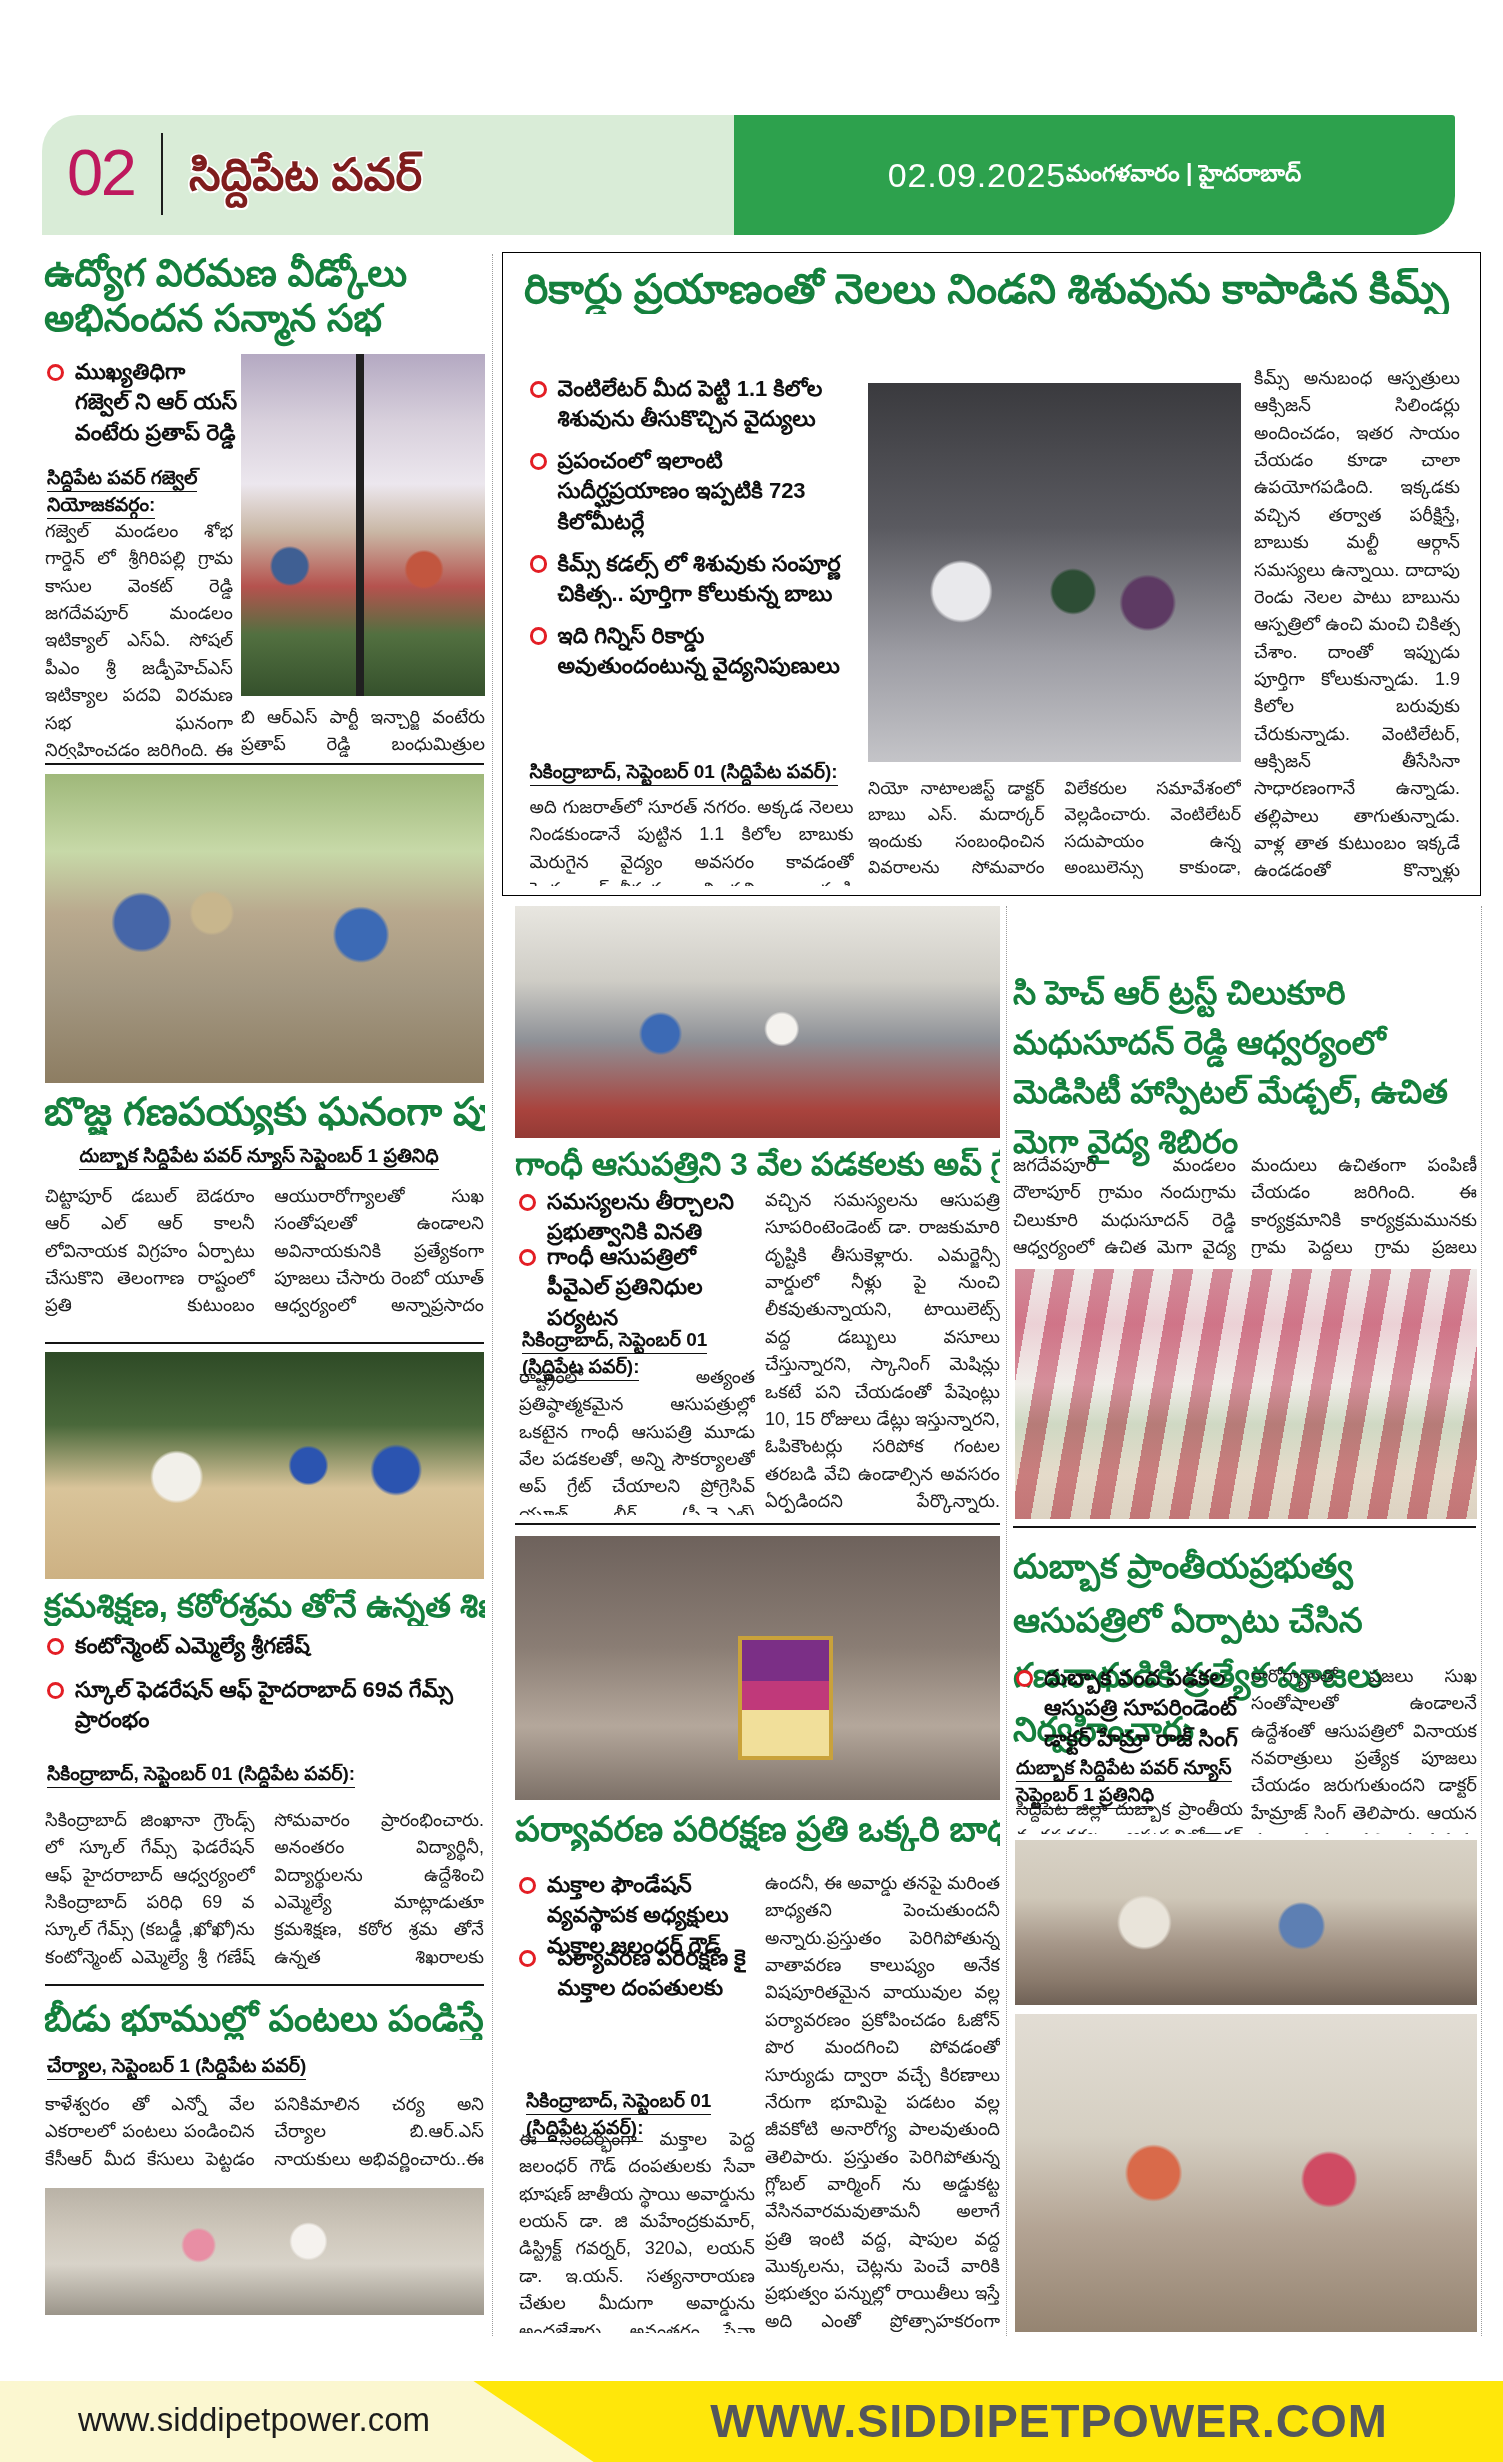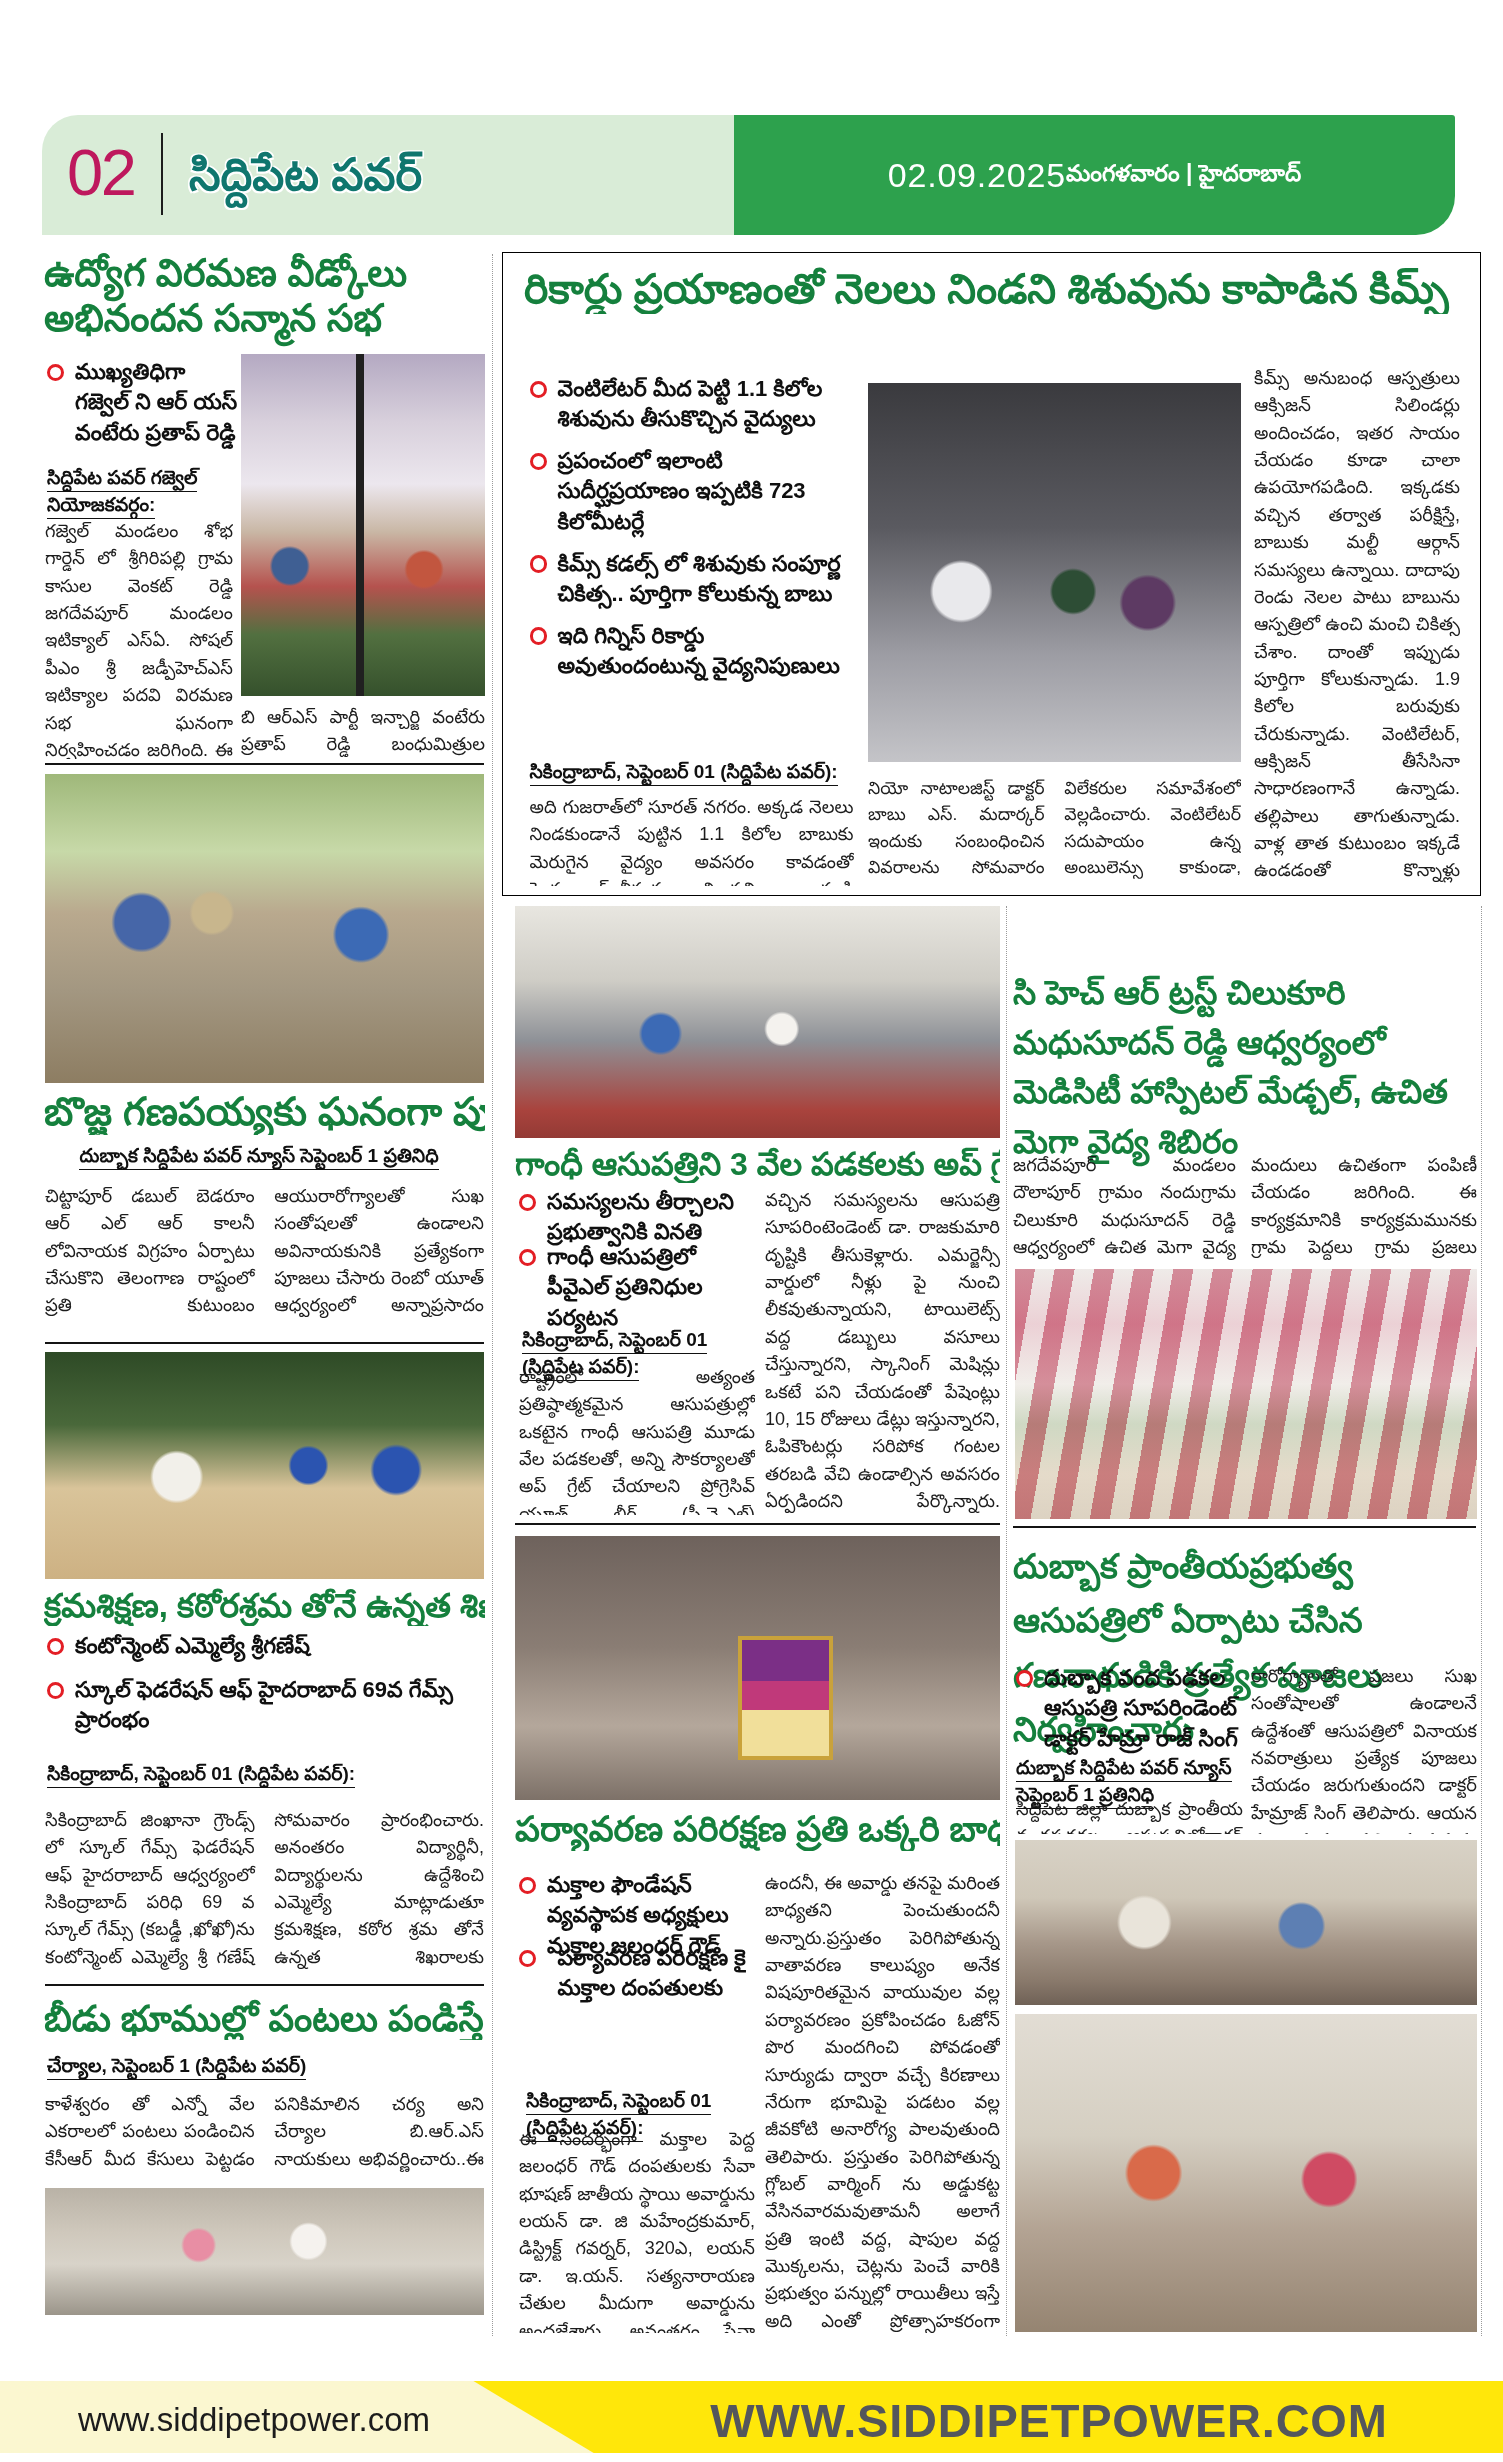--- a/index.html
+++ b/index.html
@@ -3,21 +3,21 @@
 <meta charset="utf-8">
 <style>
   html,body{margin:0;padding:0;background:#e8e8e8;}
   #page{position:relative;width:1503px;height:2462px;background:#ffffff;overflow:hidden;
         font-family:"Liberation Sans","DejaVu Sans",sans-serif;color:#1a1a1a;}
   .abs{position:absolute;}
   
   .hdr-light{left:42px;top:115px;width:693px;height:120px;background:#d9ecd7;border-radius:36px 0 0 0;}
   .page-num{left:67px;top:126px;width:87px;height:94px;font-size:65px;font-weight:400;color:#be185d;letter-spacing:-2.3px;line-height:94px;}
   .hdr-vrule{left:161px;top:133px;width:2.3px;height:82px;background:#1c1c1c;}
-  .masthead{left:189px;top:141px;width:500px;font-size:45px;font-weight:700;color:#0f766e;line-height:68px;
+  .masthead{left:189px;top:141px;width:500px;font-size:45px;font-weight:700;color:#7f1d1d;line-height:68px;
             text-shadow:-1.5px -1.5px 0 #fff,1.5px -1.5px 0 #fff,-1.5px 1.5px 0 #fff,1.5px 1.5px 0 #fff;}
   .hdr-dark{left:734px;top:115px;width:721px;height:120px;background:#2da14d;border-radius:0 3px 39px 0;
             display:flex;align-items:center;justify-content:center;color:#fff;}
   .hdr-date{font-size:34px;font-weight:400;letter-spacing:0.8px;}
   .hdr-day{font-size:23px;font-weight:700;margin-top:2px;}
   
   .headline{font-weight:700;color:#15803d;}
   .nowrap{white-space:nowrap;overflow:hidden;}
   .bullet-row{display:flex;gap:10.6px;align-items:flex-start;}
   .bmark{width:11.4px;height:11.4px;border:3.8px solid #e31e25;border-radius:50%;flex:none;margin-top:6.8px;background:#fff;}
@@ -67,21 +67,21 @@
       radial-gradient(circle at 28% 50%,#e9e4da 0 7%,rgba(0,0,0,0) 8%),
       radial-gradient(circle at 62% 52%,#5d7fb3 0 7%,rgba(0,0,0,0) 8%),
       linear-gradient(180deg,#d8d2c6 0%,#cfc7b8 35%,#a7988a 62%,#8a7a6c 85%,#6f6156 100%);}
   .ph-dub2{background-image:
       radial-gradient(circle at 30% 50%,#d96a4a 0 7%,rgba(0,0,0,0) 8%),
       radial-gradient(circle at 68% 52%,#cf4b63 0 7%,rgba(0,0,0,0) 8%),
       linear-gradient(180deg,#e2ddd4 0%,#d5cfc2 38%,#b3a393 68%,#958471 100%);}
   
   .kims-box{left:502px;top:252px;width:977px;height:642px;border:1.5px solid #000;}
   
-  .footer{left:0;top:2381px;width:1503px;height:72px;background:#fbf7d0;}
+  .footer{left:0;top:2381px;width:1503px;height:81px;background:#fbf7d0;}
   .footer-yellow{position:absolute;left:0;top:0;width:100%;height:100%;background:#ffe70a;
       clip-path:polygon(31.5% 0,100% 0,100% 100%,39.5% 100%);}
   .f-lower{position:absolute;left:42px;top:19.7px;width:424px;font-size:33px;color:#1c1c1c;text-align:center;}
   .f-upper{position:absolute;left:621px;top:12px;width:856px;font-size:47px;font-weight:700;color:#54565c;
       text-align:center;letter-spacing:0.8px;}
 </style>
 </head>
 <body>
 
 <div id="page">

